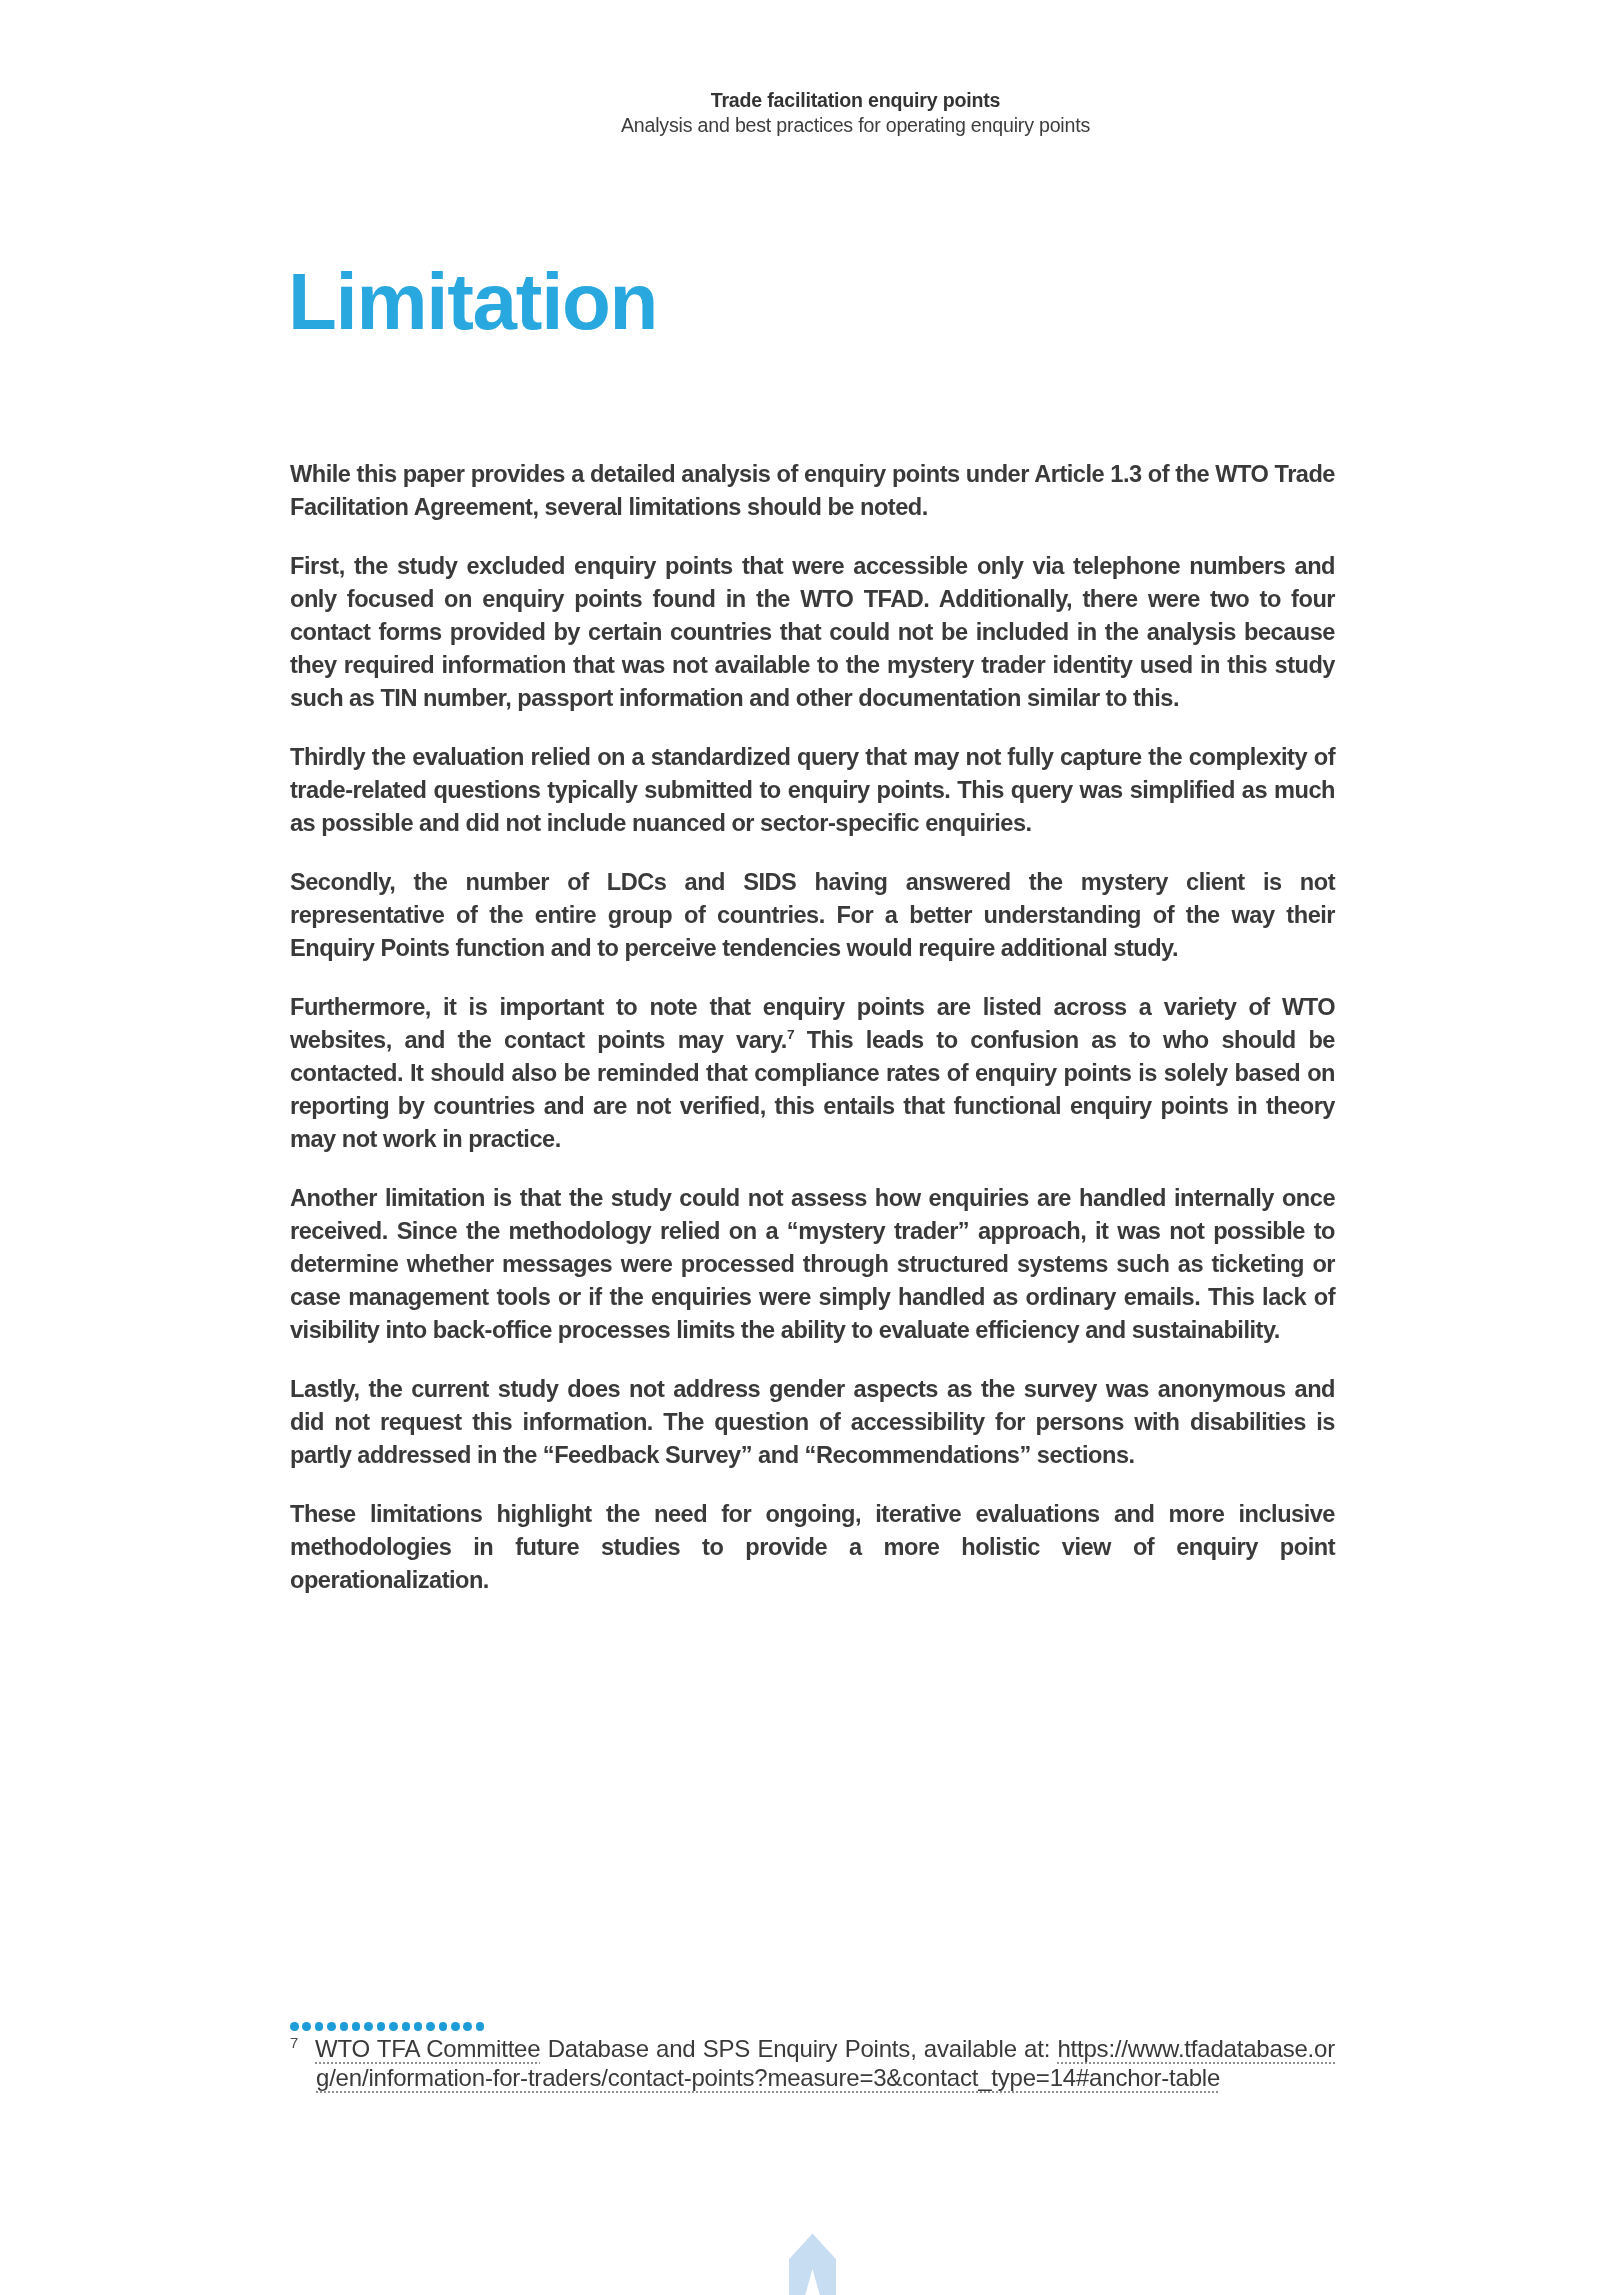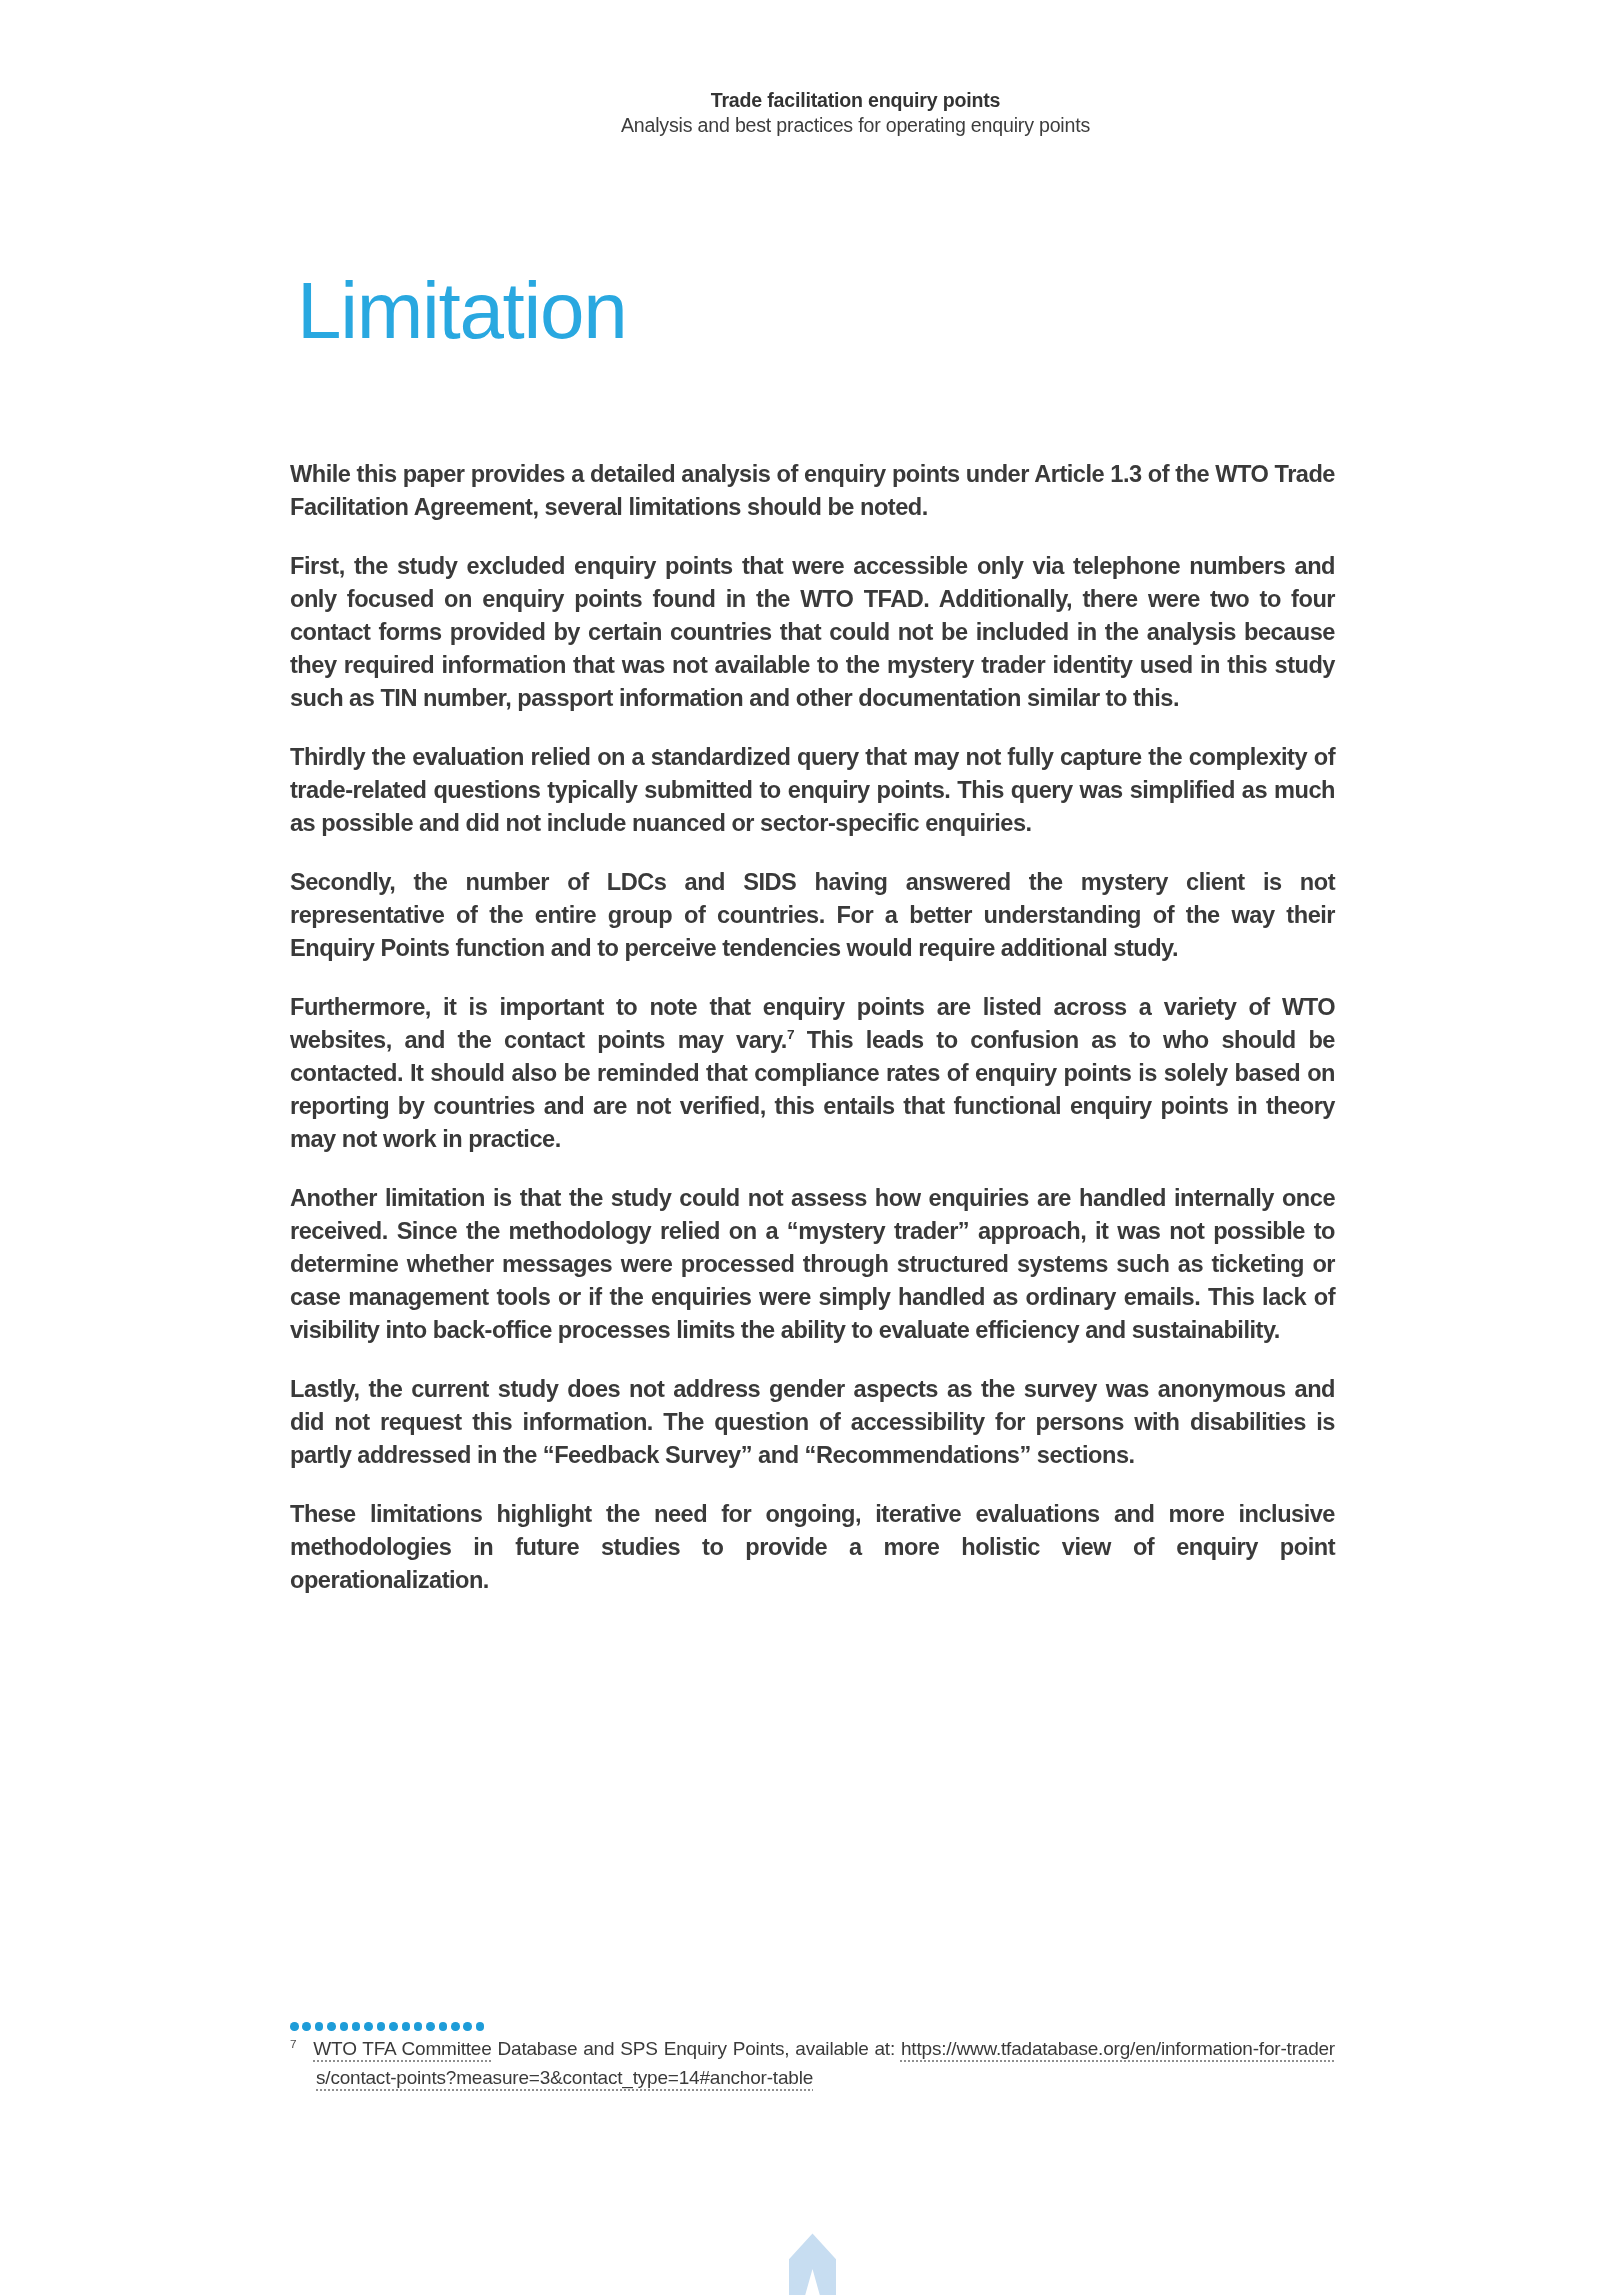--- a/index.html
+++ b/index.html
@@ -21,39 +21,39 @@
   
   .doc-header{
     position:absolute;top:88px;left:0;width:100%;
     text-align:center;color:var(--header-text);
     font-size:19.6px;line-height:25px;letter-spacing:-0.2px;padding-left:44px;
   }
   .doc-header .h1{font-weight:700;}
   .doc-header .h2{font-weight:400;color:#3d3d3d;}
   
   .chapter-title{
-    position:absolute;left:288px;top:262px;margin:9px;
-    font-size:80px;font-weight:400;line-height:1;
+    position:absolute;left:288px;top:262px;margin:0;
+    font-size:80px;font-weight:700;line-height:1;
     letter-spacing:-1.3px;color:var(--accent-cyan);
   }
   
   .body-text{
     position:absolute;left:290px;top:458px;width:1045px;
     font-size:23.6px;line-height:33px;letter-spacing:-0.5px;
     color:var(--body-text);text-align:justify;font-weight:700;
   }
   .body-text p{margin:0 0 26px 0;}
   .fn-ref{font-size:0.58em;vertical-align:super;line-height:0;}
   
   .fn-sep{position:absolute;left:290px;top:2022px;display:flex;gap:3.9px;}
   .fn-sep .d{width:8.5px;height:8.5px;border-radius:50%;background:var(--separator-dots);}
   
   .footnote{
     position:absolute;left:290px;top:2034px;width:1045px;
-    font-size:19px;line-height:29px;letter-spacing:-0.2px;
+    font-size:24px;line-height:29px;letter-spacing:-0.2px;
     color:var(--body-text);text-align:justify;
   }
   .fn-p{margin:0;padding-left:26px;text-indent:-26px;}
   .fn-marker{font-size:0.62em;vertical-align:super;line-height:0;color:#4a4a4a;}
   .fn-gap{display:inline-block;width:17px;}
   .fn-link{
     color:inherit;cursor:pointer;
     text-decoration:underline dotted;
     text-decoration-color:var(--link-underline);
     text-decoration-thickness:1.6px;

